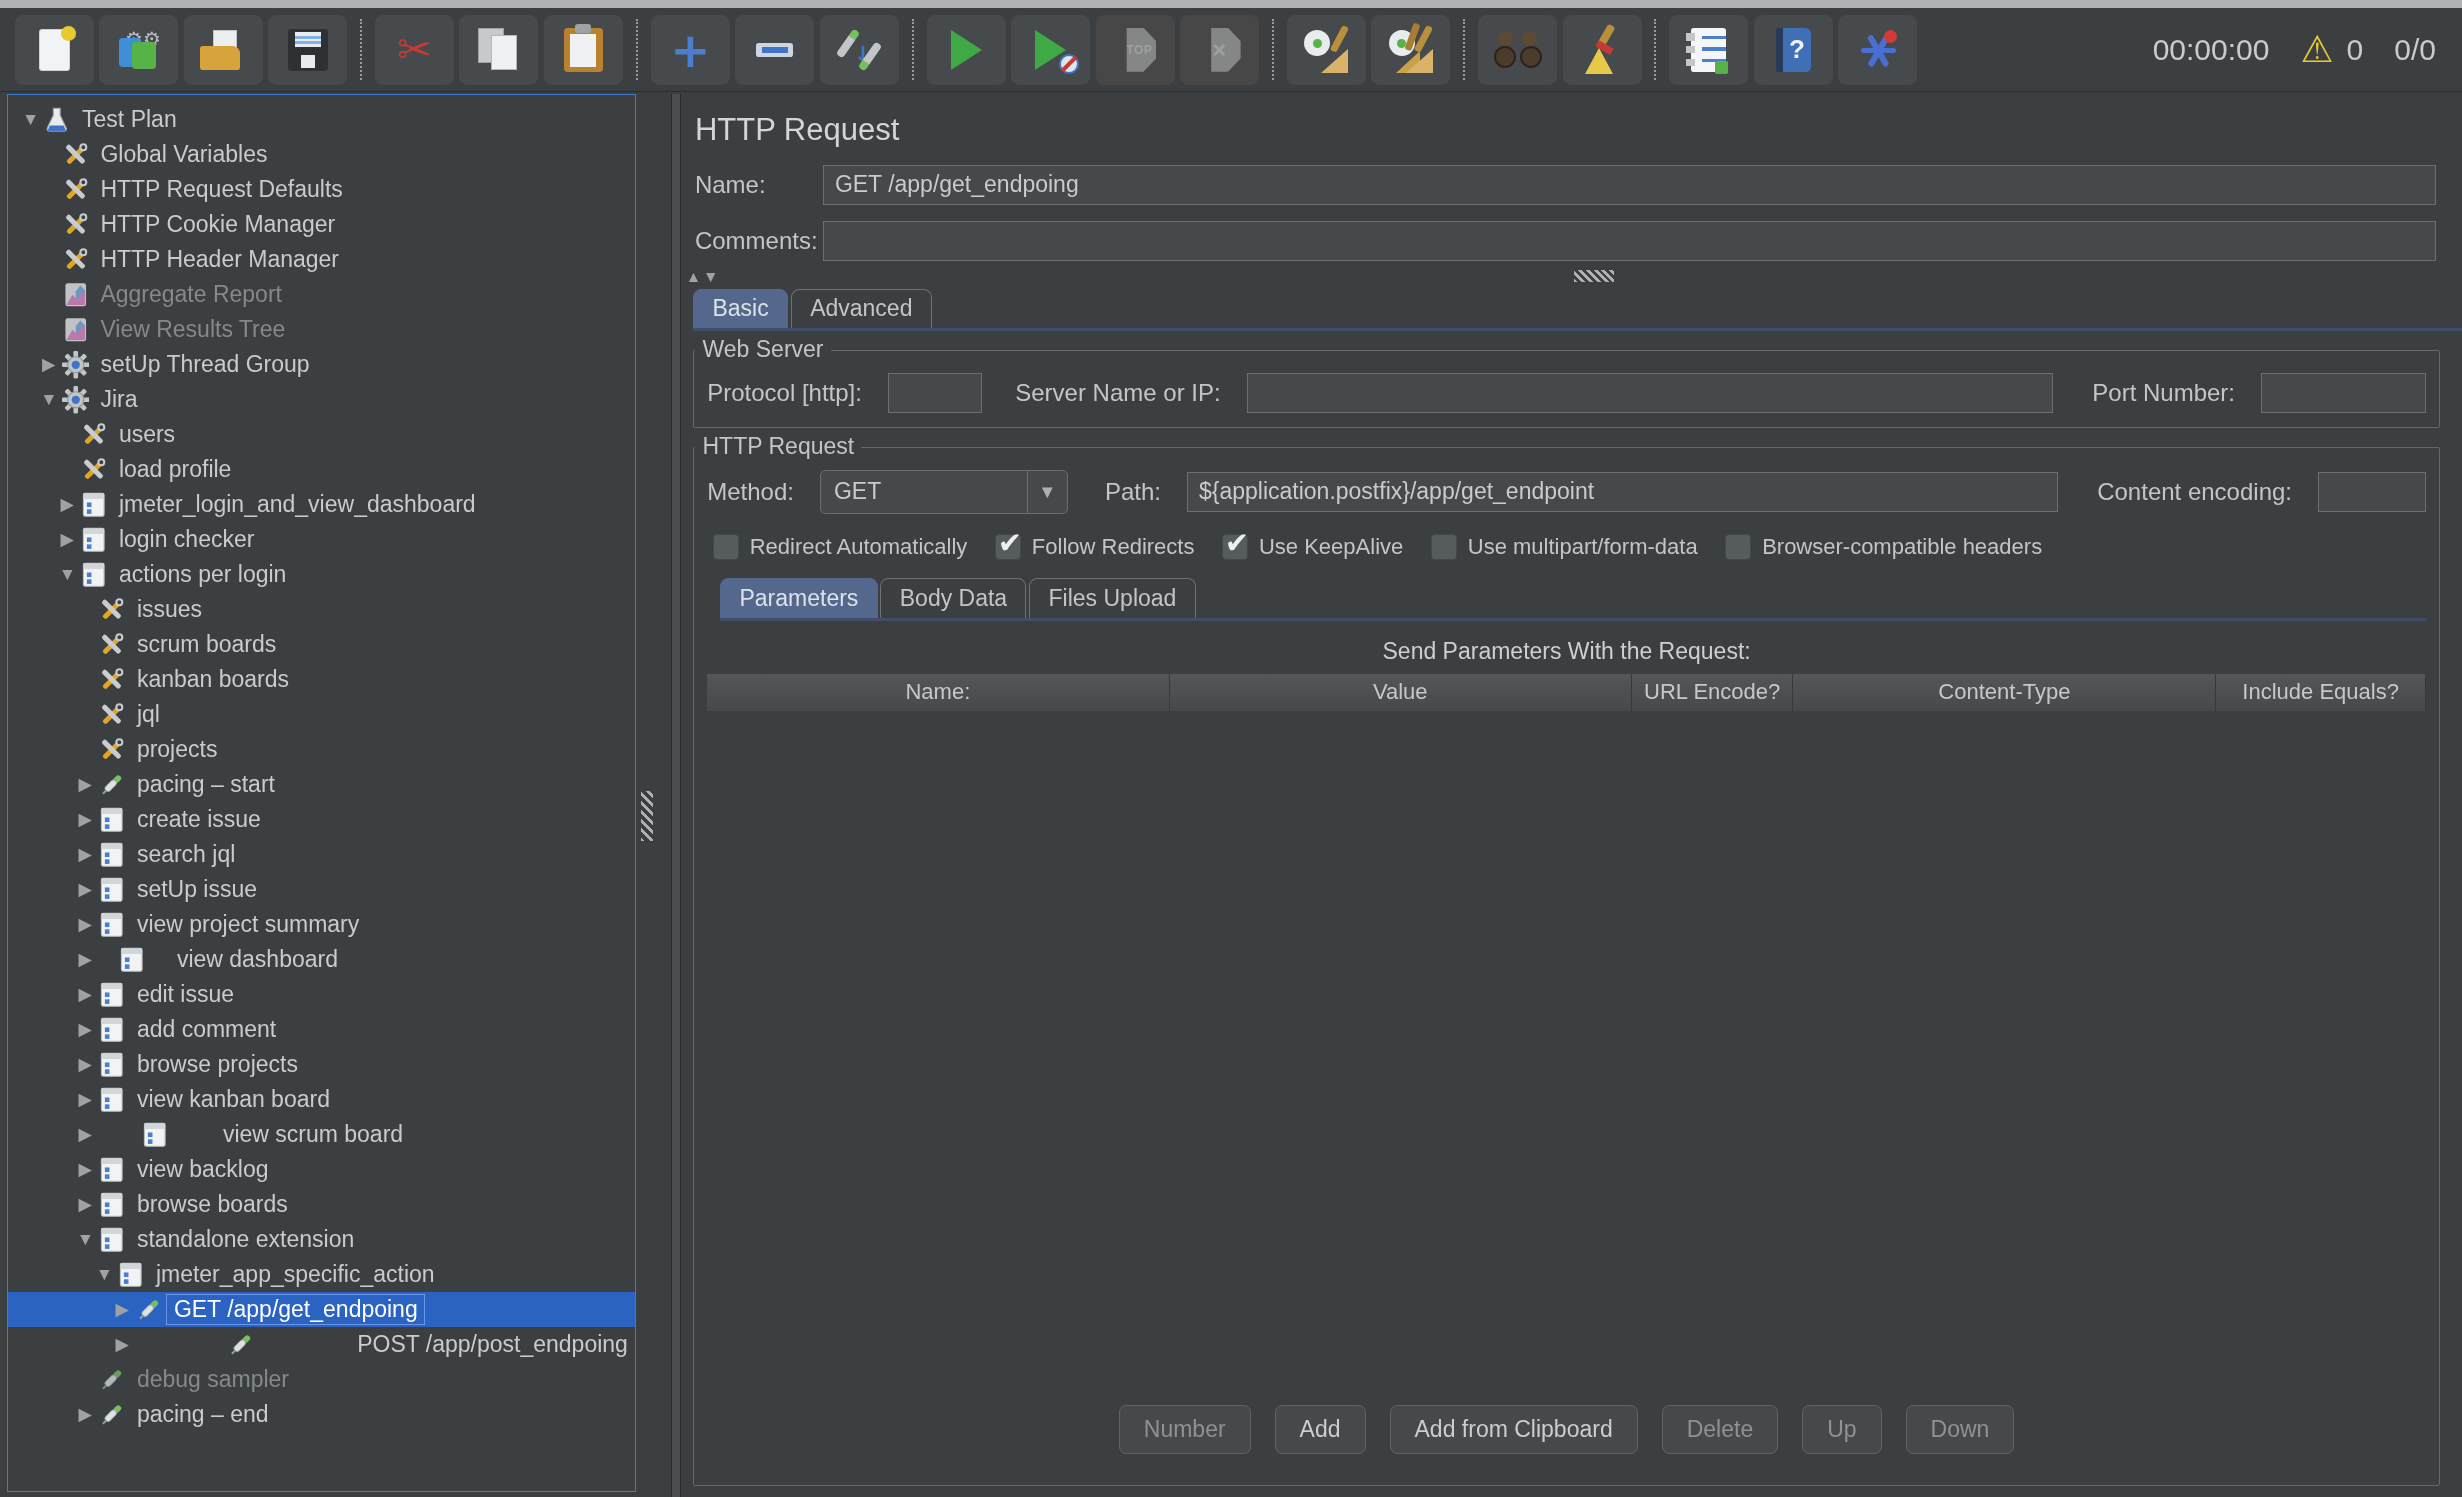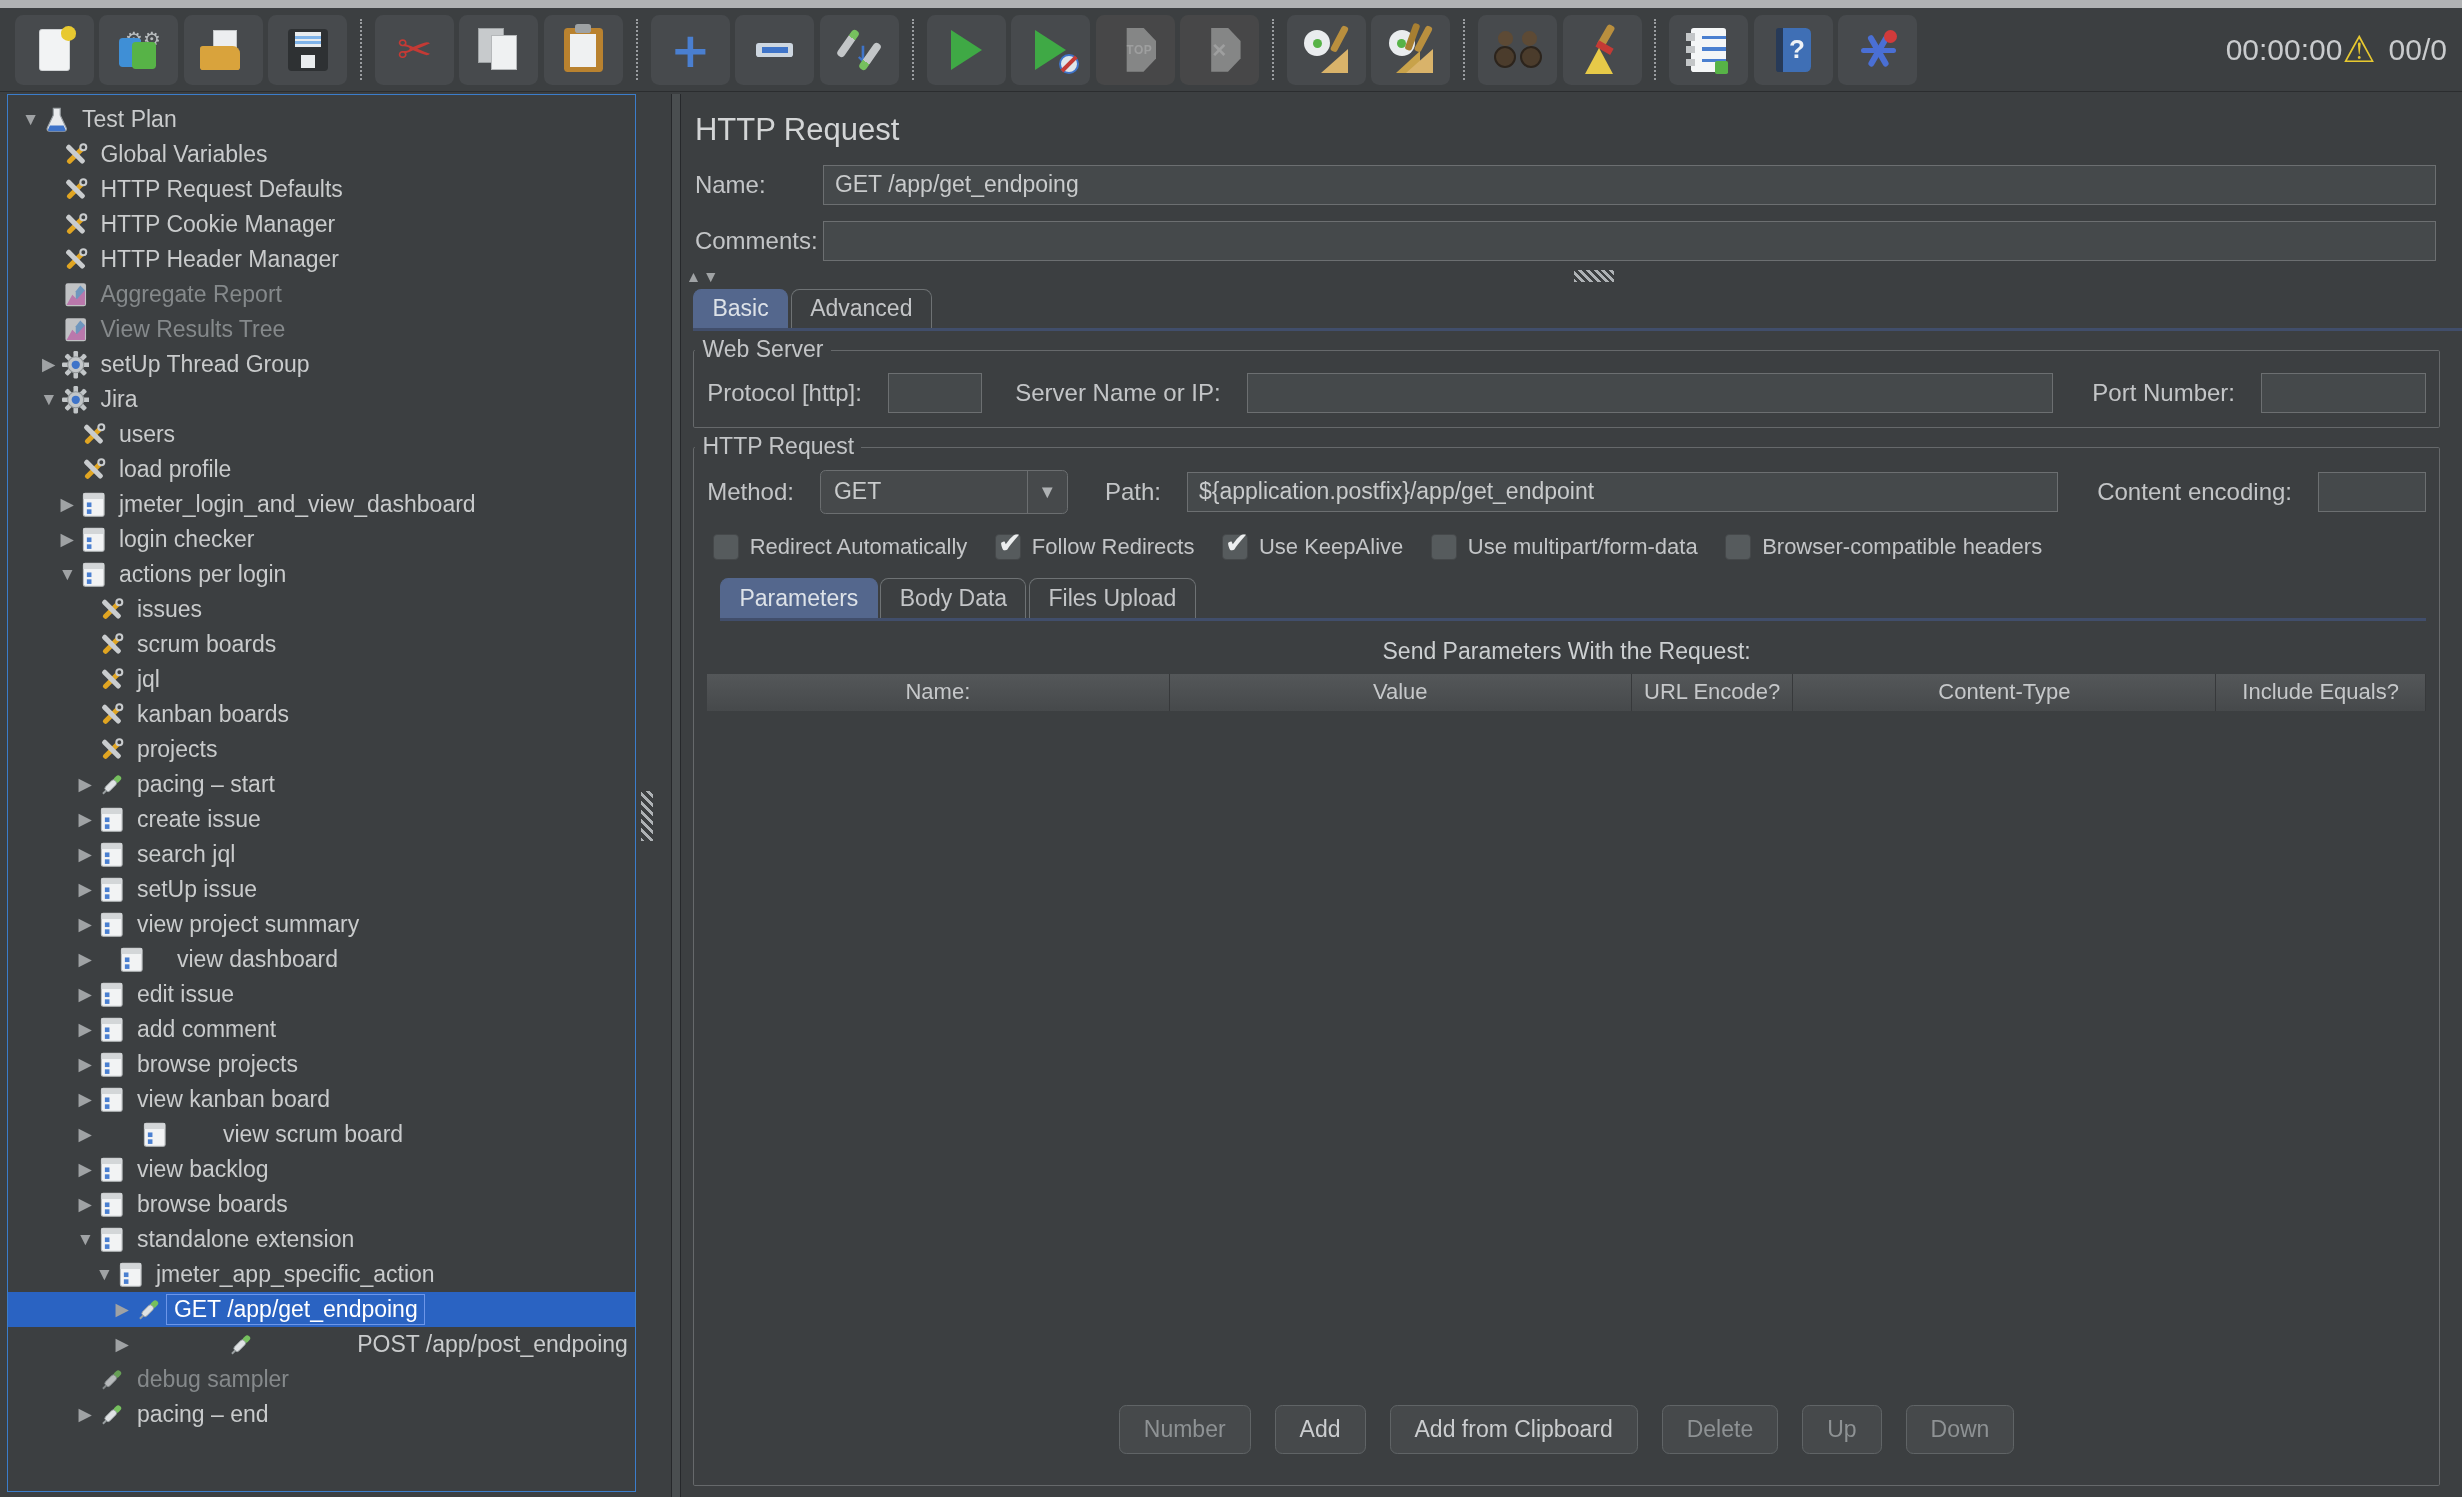--- a/index.html
+++ b/index.html
@@ -9,21 +9,21 @@
   
   .top-strip { height:8.3px; background:#b0b2b4; }
 
   
   .toolbar { height:84px; display:flex; align-items:center; padding-left:14.7px;
     background:#3c3f41; border-bottom:1.8px solid #2b2d2f; }
   .tbtn { width:79px; height:70px; border-radius:8.3px; background:#474a4d;
     display:flex; align-items:center; justify-content:center; margin-right:5.5px; position:relative; }
   .tbtn.disabled { filter:grayscale(1); opacity:.8; }
   .tsep { width:0; height:61px; border-left:2.8px dotted #9a9da0; margin:0 13px 0 7.3px; }
-  .status { margin-left:auto; margin-right:15px; display:flex; align-items:center; 
+  .status { margin-left:auto; margin-right:26px; display:flex; align-items:center; gap:31px;
     font-size:30px; color:#c9cbcd;justify-content:space-between; }
   .warn-wrap { display:flex; align-items:center; gap:13px; }
   .warn-tri { color:#e8c930; font-size:37px; line-height:1; }
 
   
   .g { font-family:"DejaVu Sans",sans-serif; line-height:1; }
   .ic-sheet { width:31px; height:42px; background:#f2f3f4; border:1.8px solid #cfd2d4; border-radius:2.8px; position:relative; }
   .ic-sheet .dot { position:absolute; right:-7.3px; top:-3.7px; width:14.7px; height:14.7px; border-radius:50%; background:#e8c930; }
   .ic-tpl { position:relative; width:42px; height:42px; }
   .ic-tpl .a { position:absolute; left:1.8px; top:9.2px; width:22px; height:29px; background:#3f8fd6; border-radius:3.7px; }
@@ -509,32 +509,32 @@
       </div>
       <div class="trow" style="padding-left: 64px;">
         <span class="arrow"></span>
         <span class="ticon">
           <svg viewBox="0 0 24 24">
             <rect x="10" y="1" width="4.4" height="21" rx="1.8" transform="rotate(45 12 12)" fill="#e0a522"></rect>
             <rect x="10" y="1" width="4.4" height="21" rx="1.8" transform="rotate(-45 12 12)" fill="#c9ccce"></rect>
             <circle cx="18.6" cy="5.4" r="2.6" fill="#3c3f41" stroke="#c9ccce" stroke-width="1.8"></circle>
           </svg>
         </span>
+        <span class="tlabel">kanban boards</span>
+      </div>
+      <div class="trow" style="padding-left: 64px;">
+        <span class="arrow"></span>
+        <span class="ticon">
+          <svg viewBox="0 0 24 24">
+            <rect x="10" y="1" width="4.4" height="21" rx="1.8" transform="rotate(45 12 12)" fill="#e0a522"></rect>
+            <rect x="10" y="1" width="4.4" height="21" rx="1.8" transform="rotate(-45 12 12)" fill="#c9ccce"></rect>
+            <circle cx="18.6" cy="5.4" r="2.6" fill="#3c3f41" stroke="#c9ccce" stroke-width="1.8"></circle>
+          </svg>
+        </span>
         <span class="tlabel">jql</span>
-      </div>
-      <div class="trow" style="padding-left: 64px;">
-        <span class="arrow"></span>
-        <span class="ticon">
-          <svg viewBox="0 0 24 24">
-            <rect x="10" y="1" width="4.4" height="21" rx="1.8" transform="rotate(45 12 12)" fill="#e0a522"></rect>
-            <rect x="10" y="1" width="4.4" height="21" rx="1.8" transform="rotate(-45 12 12)" fill="#c9ccce"></rect>
-            <circle cx="18.6" cy="5.4" r="2.6" fill="#3c3f41" stroke="#c9ccce" stroke-width="1.8"></circle>
-          </svg>
-        </span>
-        <span class="tlabel">kanban boards</span>
       </div>
       <div class="trow" style="padding-left: 64px;">
         <span class="arrow"></span>
         <span class="ticon">
           <svg viewBox="0 0 24 24">
             <rect x="10" y="1" width="4.4" height="21" rx="1.8" transform="rotate(45 12 12)" fill="#e0a522"></rect>
             <rect x="10" y="1" width="4.4" height="21" rx="1.8" transform="rotate(-45 12 12)" fill="#c9ccce"></rect>
             <circle cx="18.6" cy="5.4" r="2.6" fill="#3c3f41" stroke="#c9ccce" stroke-width="1.8"></circle>
           </svg>
         </span>

